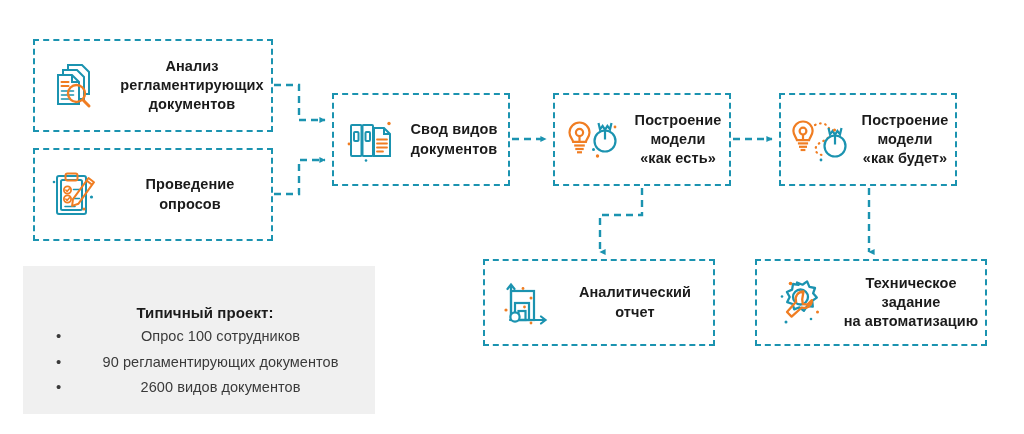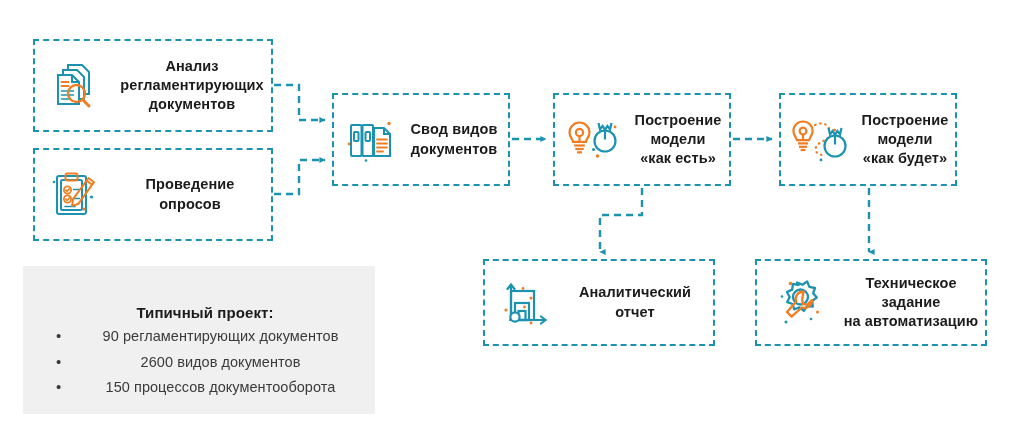--- a/index.html
+++ b/index.html
@@ -359,19 +359,19 @@
       </svg>
     </span>
     <span class="node-label">Техническое
 задание
 на автоматизацию</span>
   </div>
 
   <div id="info-panel">
     <div class="panel-title">Типичный проект:</div>
     <ul>
+      <li>Опрос 100 сотрудников</li>
       <li>90 регламентирующих документов</li>
       <li>2600 видов документов</li>
-      <li>150 процессов документооборота</li>
     </ul>
   </div>
 
 </div>
 
 </body></html>

